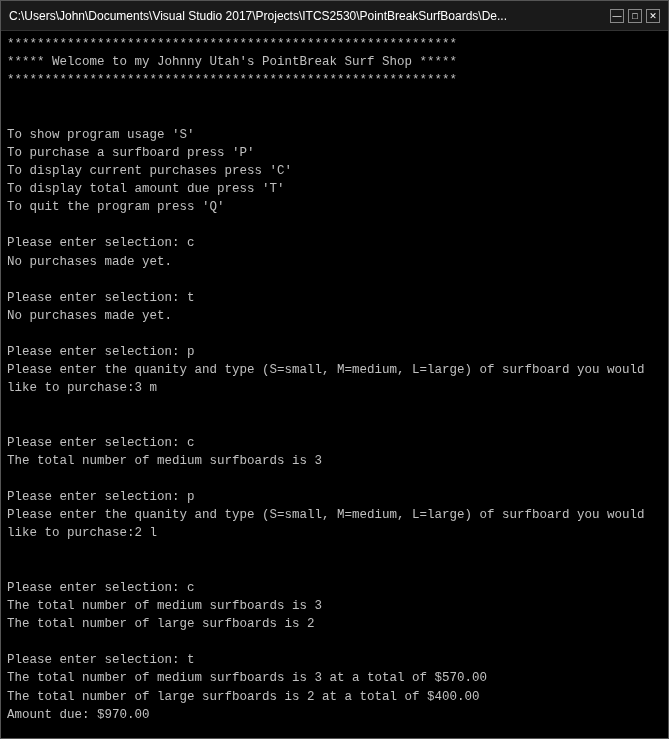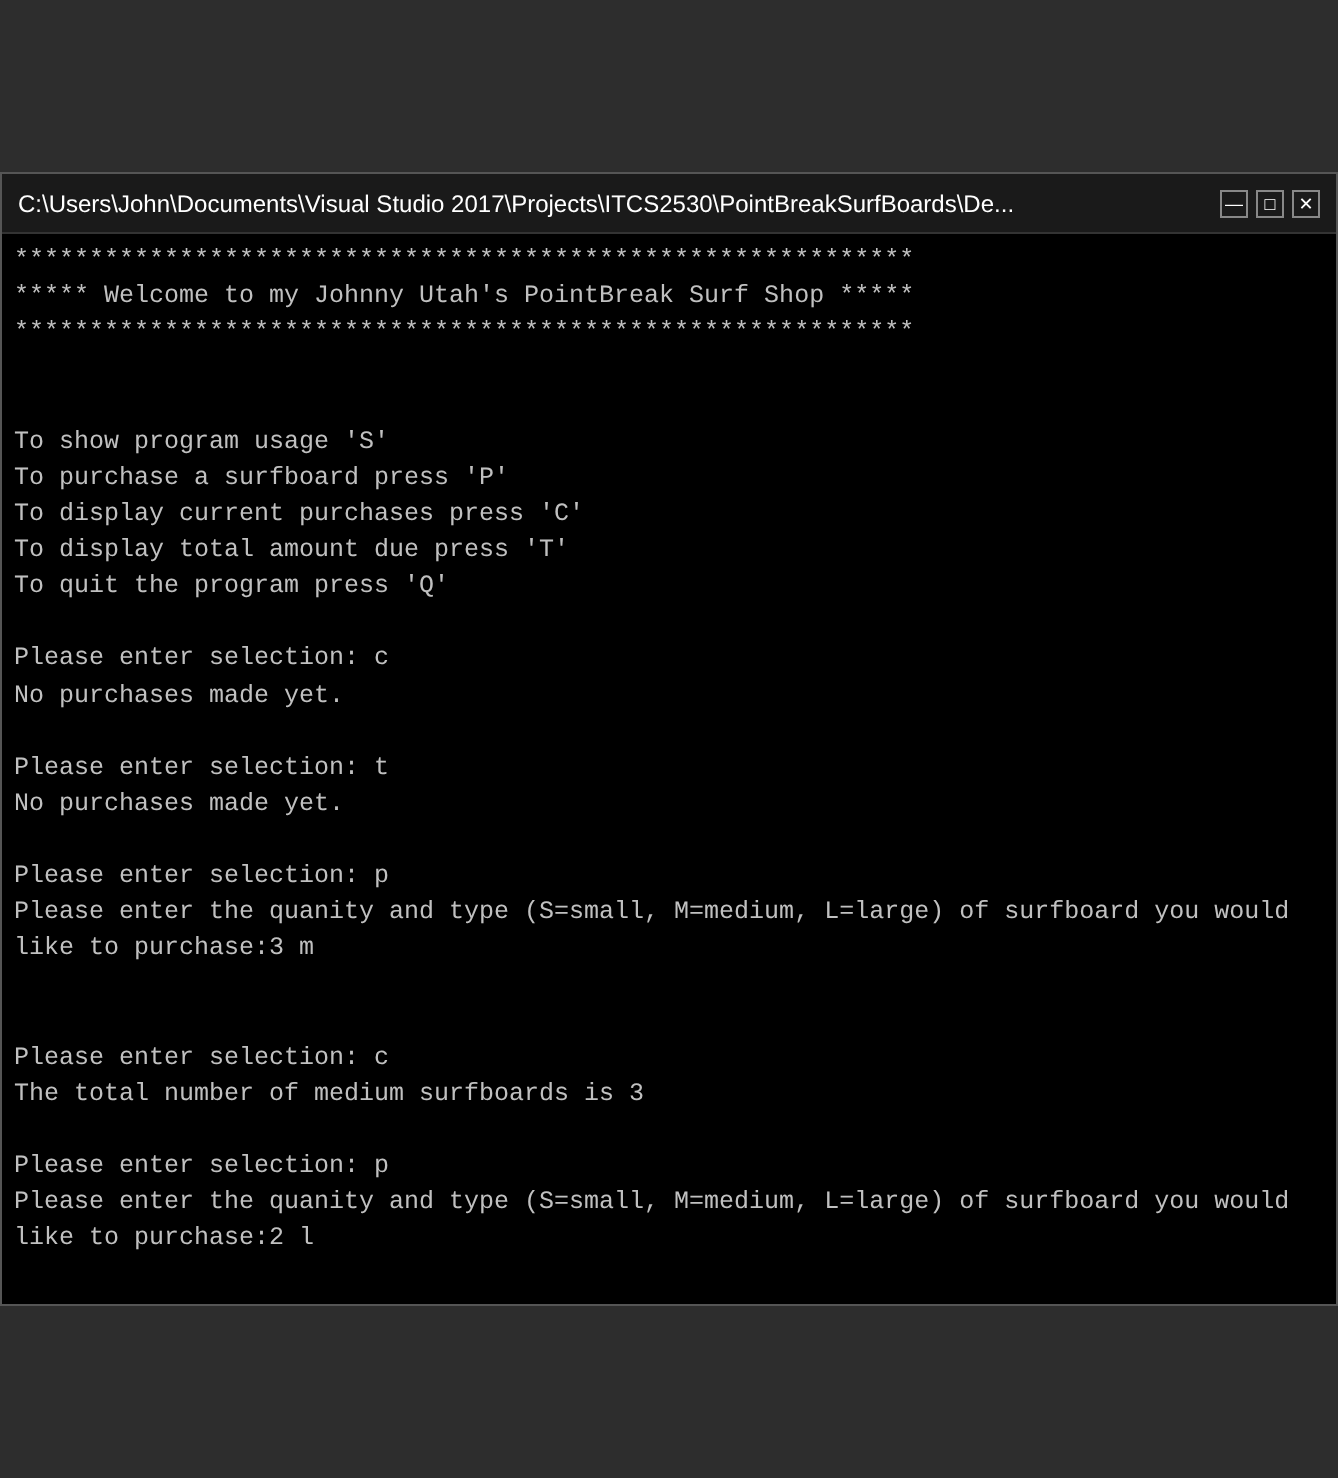--- a/index.html
+++ b/index.html
@@ -12,21 +12,21 @@
       background: #2d2d2d;
       display: flex;
       justify-content: center;
       align-items: center;
       min-height: 100vh;
       font-family: Arial, sans-serif;
     }
 
     .window {
       width: 669px;
-      height: 567px;
+      height: 739px;
       background: #000000;
       border: 1px solid #555;
       display: flex;
       flex-direction: column;
       overflow: hidden;
     }
 
     .title-bar {
       background: #1a1a1a;
       height: 30px;

